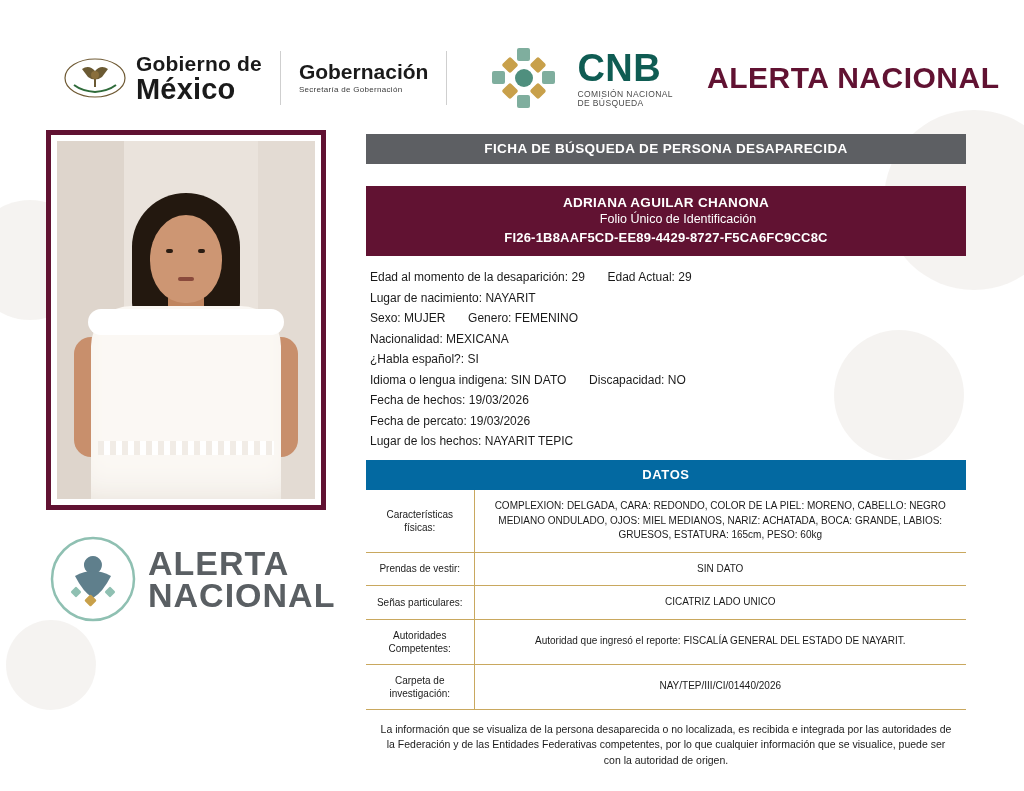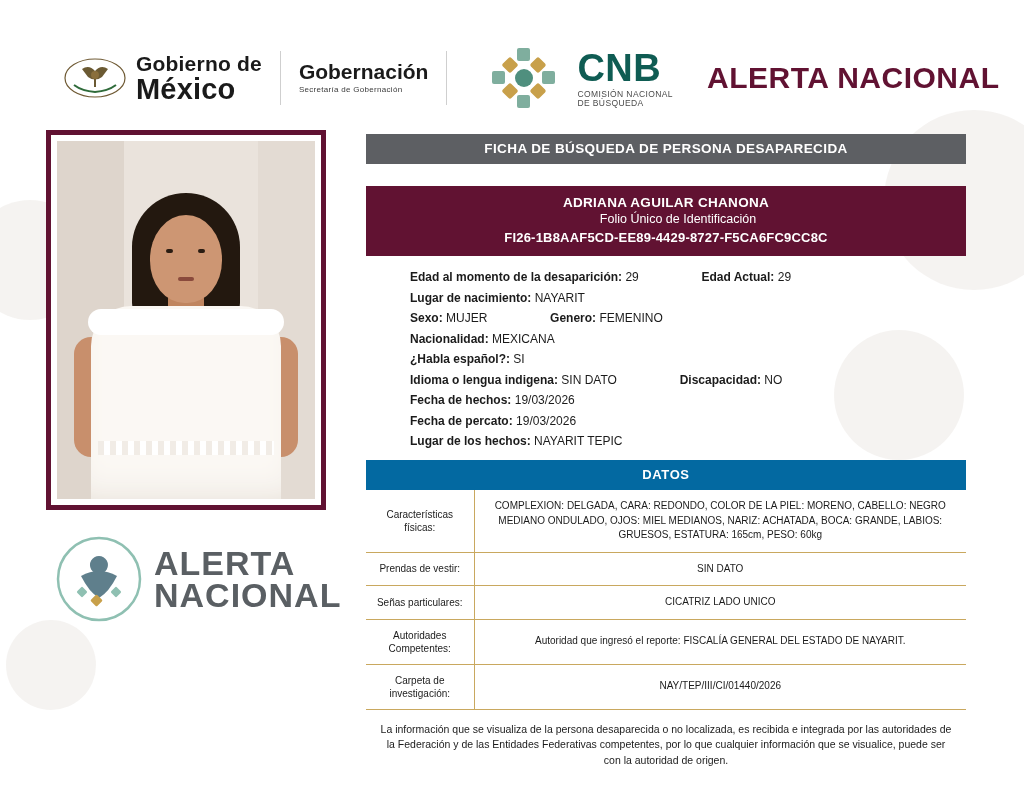--- a/index.html
+++ b/index.html
@@ -111,21 +111,21 @@
     width:190px; height:210px; border-radius:40px 40px 0 0;
     background:#fbf8f4; z-index:2;
     box-shadow: inset 0 -40px 40px -30px #ded6cc;
   }
   .ph-shoulder { position:absolute; left:50%; transform:translateX(-50%); top:168px; width:196px; height:26px; border-radius:14px; background:#ffffff; z-index:3; }
   .ph-armL { position:absolute; left:50%; margin-left:-112px; top:196px; width:34px; height:120px; border-radius:18px; background:#c88f6c; z-index:1; }
   .ph-armR { position:absolute; left:50%; margin-left:78px; top:196px; width:34px; height:120px; border-radius:18px; background:#c88f6c; z-index:1; }
   .ph-lace { position:absolute; left:50%; transform:translateX(-50%); top:300px; width:176px; height:14px; background:repeating-linear-gradient(90deg,#f1ece6 0 6px,#ffffff 6px 12px); z-index:4; }
 
   .alerta-logo {
-    position: absolute; left: 56px; top: 536px;
+    position: absolute; left: 50px; top: 536px;
     display: flex; align-items: center;
   }
   .alerta-badge { width: 86px; height: 86px; flex: 0 0 auto; }
   .alerta-words { margin-left: 12px; line-height: .95; color: #5a5f63; }
   .alerta-words .a1 { font-size: 34px; font-weight: bold; letter-spacing: 1px; }
   .alerta-words .a2 { font-size: 34px; font-weight: bold; letter-spacing: 1px; }
 
   
   .right { position: absolute; left: 366px; top: 134px; width: 600px; }
 
@@ -143,21 +143,21 @@
     color: #ffffff;
     text-align: center;
     padding: 9px 0 11px;
   }
   .name-bar .nm { font-size: 13.5px; font-weight: bold; letter-spacing: .3px; }
   .name-bar .fl { font-size: 12.5px; margin-top: 2px; padding-left: 24px; }
   .name-bar .fo { font-size: 13px; font-weight: bold; margin-top: 4px; letter-spacing: .2px; }
 
   .fields { margin-top: 14px; padding-left: 4px; }
   .frow { font-size: 12px; color: #1b1b1b; margin-bottom: 6.5px; }
-  .frow b { font-weight: bold; margin-left: 40px; }
+  .frow b { font-weight: normal; }
   .frow .v { font-weight: normal; }
   .frow .sp { display: inline-block; width: 16px; }
 
   .datos-bar {
     margin-top: 12px;
     background: #0369a1;
     color: #ffffff;
     text-align: center;
     font-size: 13px; font-weight: bold;
     letter-spacing: .6px;

